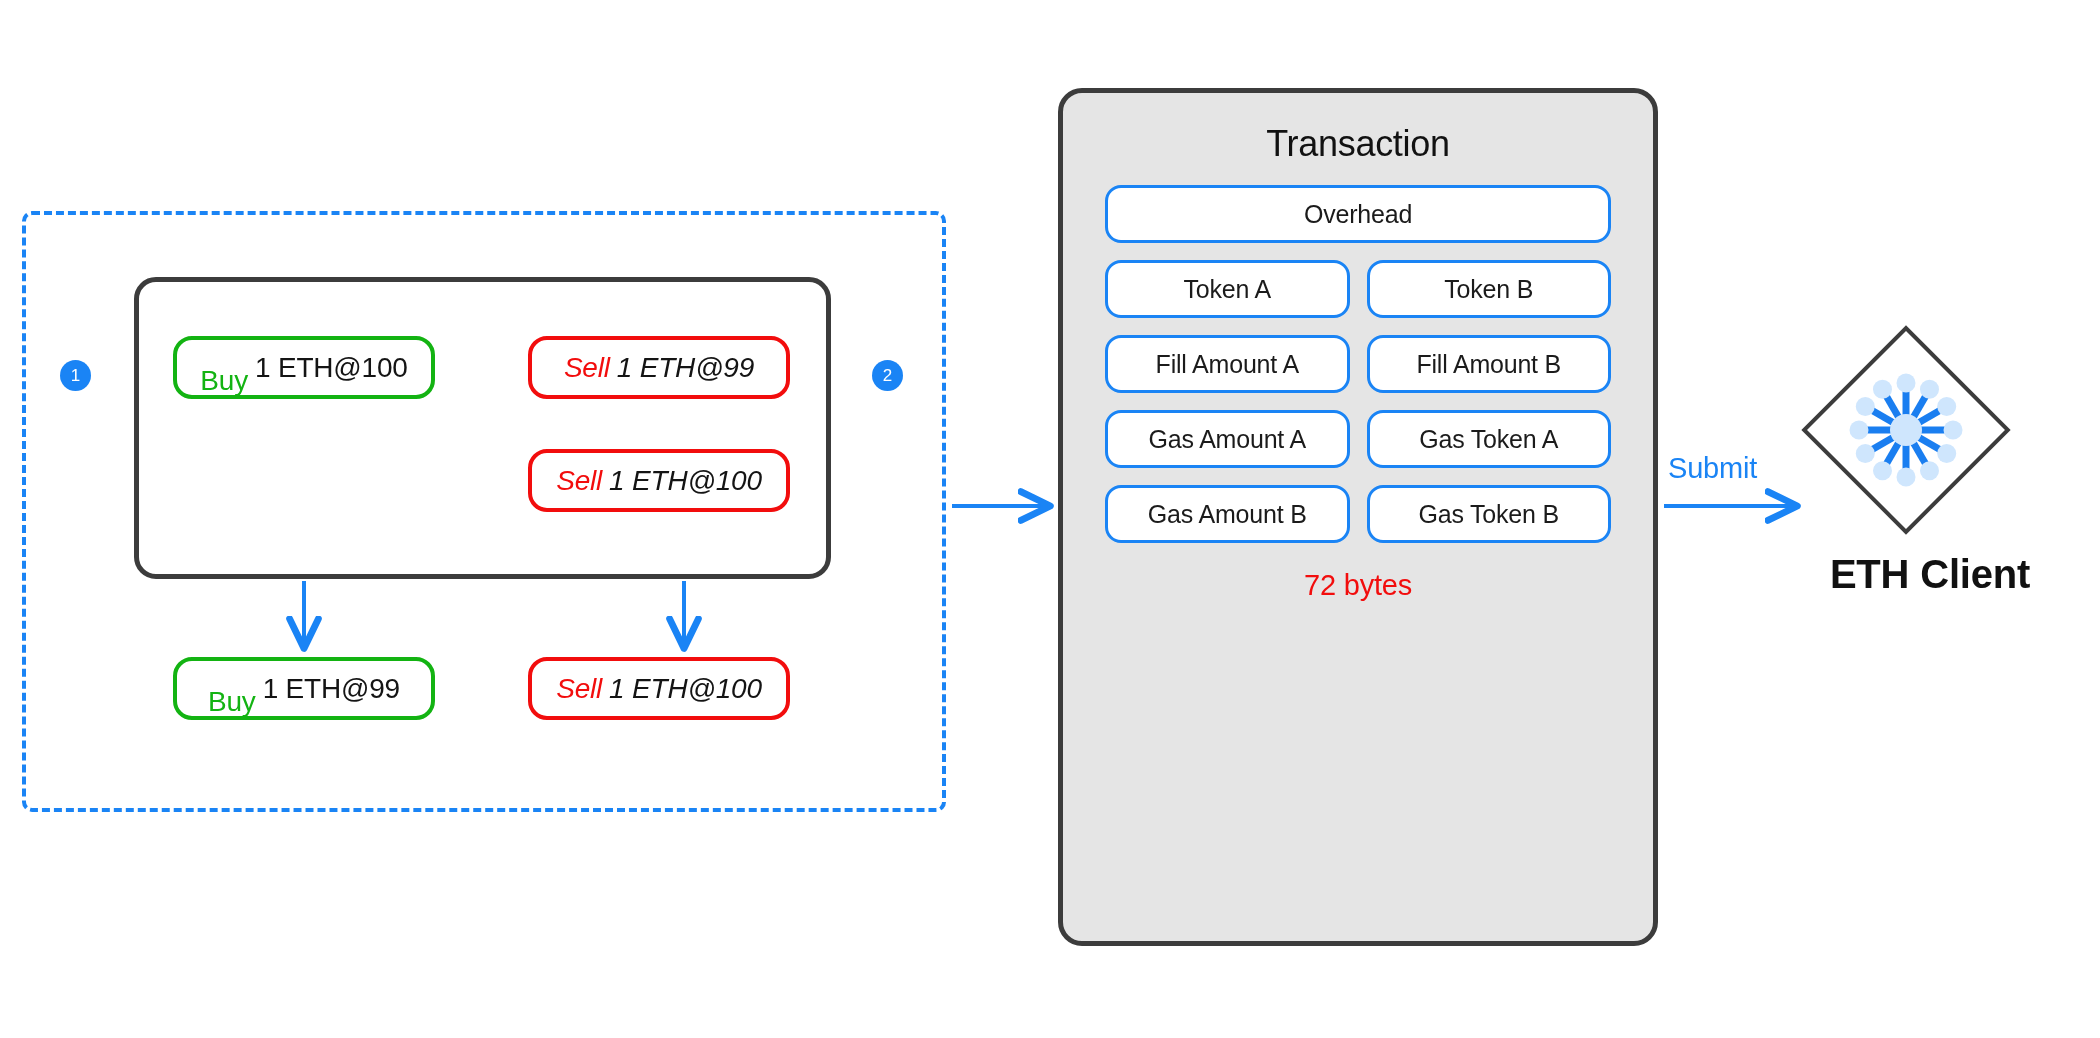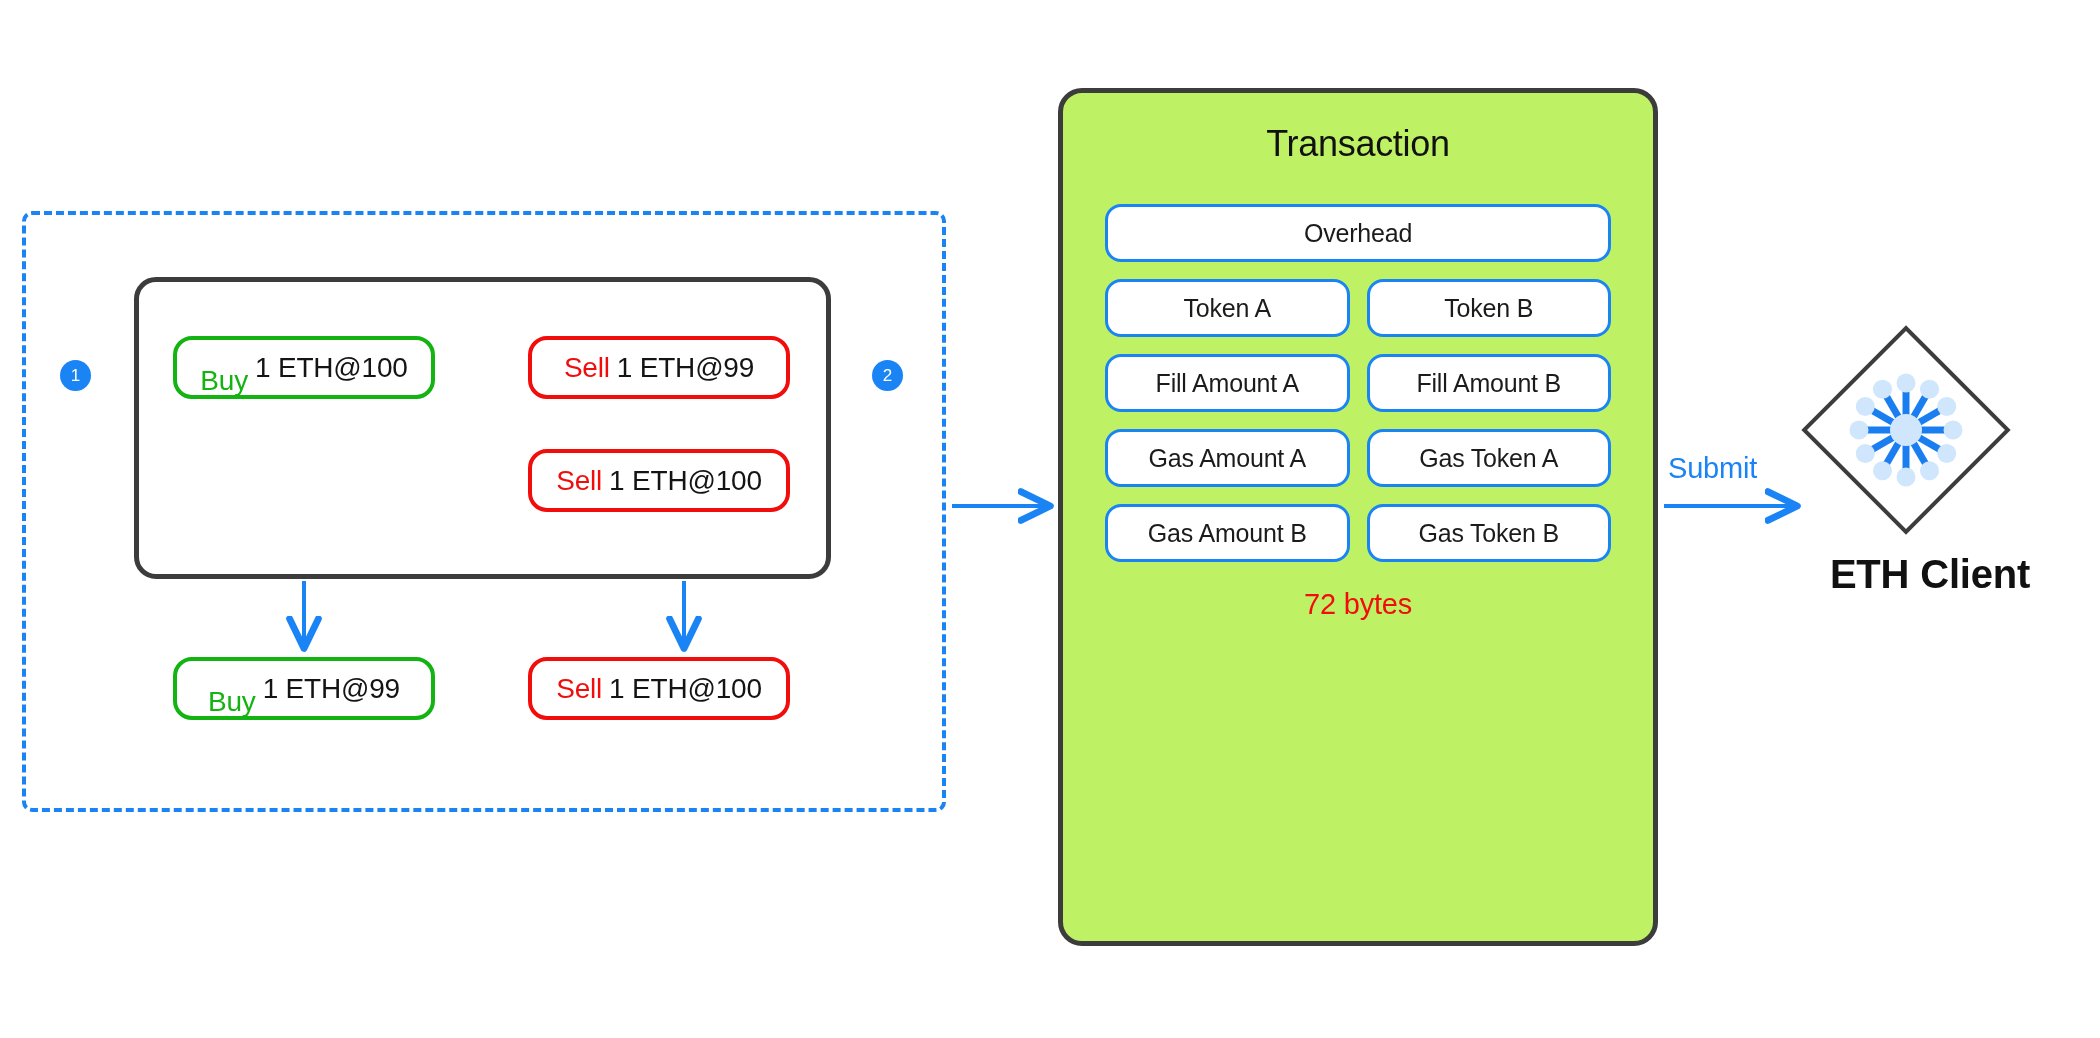--- a/index.html
+++ b/index.html
@@ -35,49 +35,49 @@
   }
 
   
   .order-pill{
     position:absolute;box-sizing:border-box;background:#ffffff;
     border-radius:19px;
     display:flex;align-items:center;justify-content:center;
     white-space:nowrap;font-size:28px;letter-spacing:-0.2px;
   }
   .order-pill.green{border:4px solid #13b312;}
-  .order-pill.red{border:4px solid #f20d0d;}
+  .order-pill.red{border:4px solid #f20d0d;font-style:italic;}
   .order-pill .side-buy{color:#13b312;margin-right:7px;margin-top:26px;}
   .order-pill .side-sell{color:#f20d0d;margin-right:7px;}
   .order-pill .detail{color:#141414;}
 
   #order-buy-100{left:173px;top:336px;width:262px;height:63px;}
   #order-sell-99{left:528px;top:336px;width:262px;height:63px;}
   #order-sell-100{left:528px;top:449px;width:262px;height:63px;}
   #order-buy-99{left:173px;top:657px;width:262px;height:63px;}
   #order-sell-100-b{left:528px;top:657px;width:262px;height:63px;}
 
   
   #transaction-card{
     position:absolute;left:1058px;top:88px;width:600px;height:858px;
     border:5px solid #3c3c3c;border-radius:24px;box-sizing:border-box;
-    background:#bef264;
+    background:#e5e5e5;
     padding:0 42px;
   }
   #transaction-title{
     text-align:center;font-size:36px;color:#111111;font-weight:400;
     margin-top:30px;letter-spacing:-0.3px;
   }
   .tx-field{
     box-sizing:border-box;border:3px solid #1a84f5;border-radius:16px;
     background:#ffffff;height:58px;
     display:flex;align-items:center;justify-content:center;
     font-size:25px;color:#1b1b1b;letter-spacing:-0.2px;white-space:nowrap;
   }
-  #tx-overhead{margin-top:39px;}
+  #tx-overhead{margin-top:20px;}
   .tx-row{display:flex;gap:17px;margin-top:17px;}
   .tx-row .tx-field{flex:1 1 0;}
   #tx-bytes{
     text-align:center;color:#f20d0d;font-size:29px;margin-top:26px;
     letter-spacing:-0.2px;
   }
 
   
   #eth-client-group{position:absolute;left:1780px;top:338px;width:300px;height:250px;}
   #eth-diamond{

